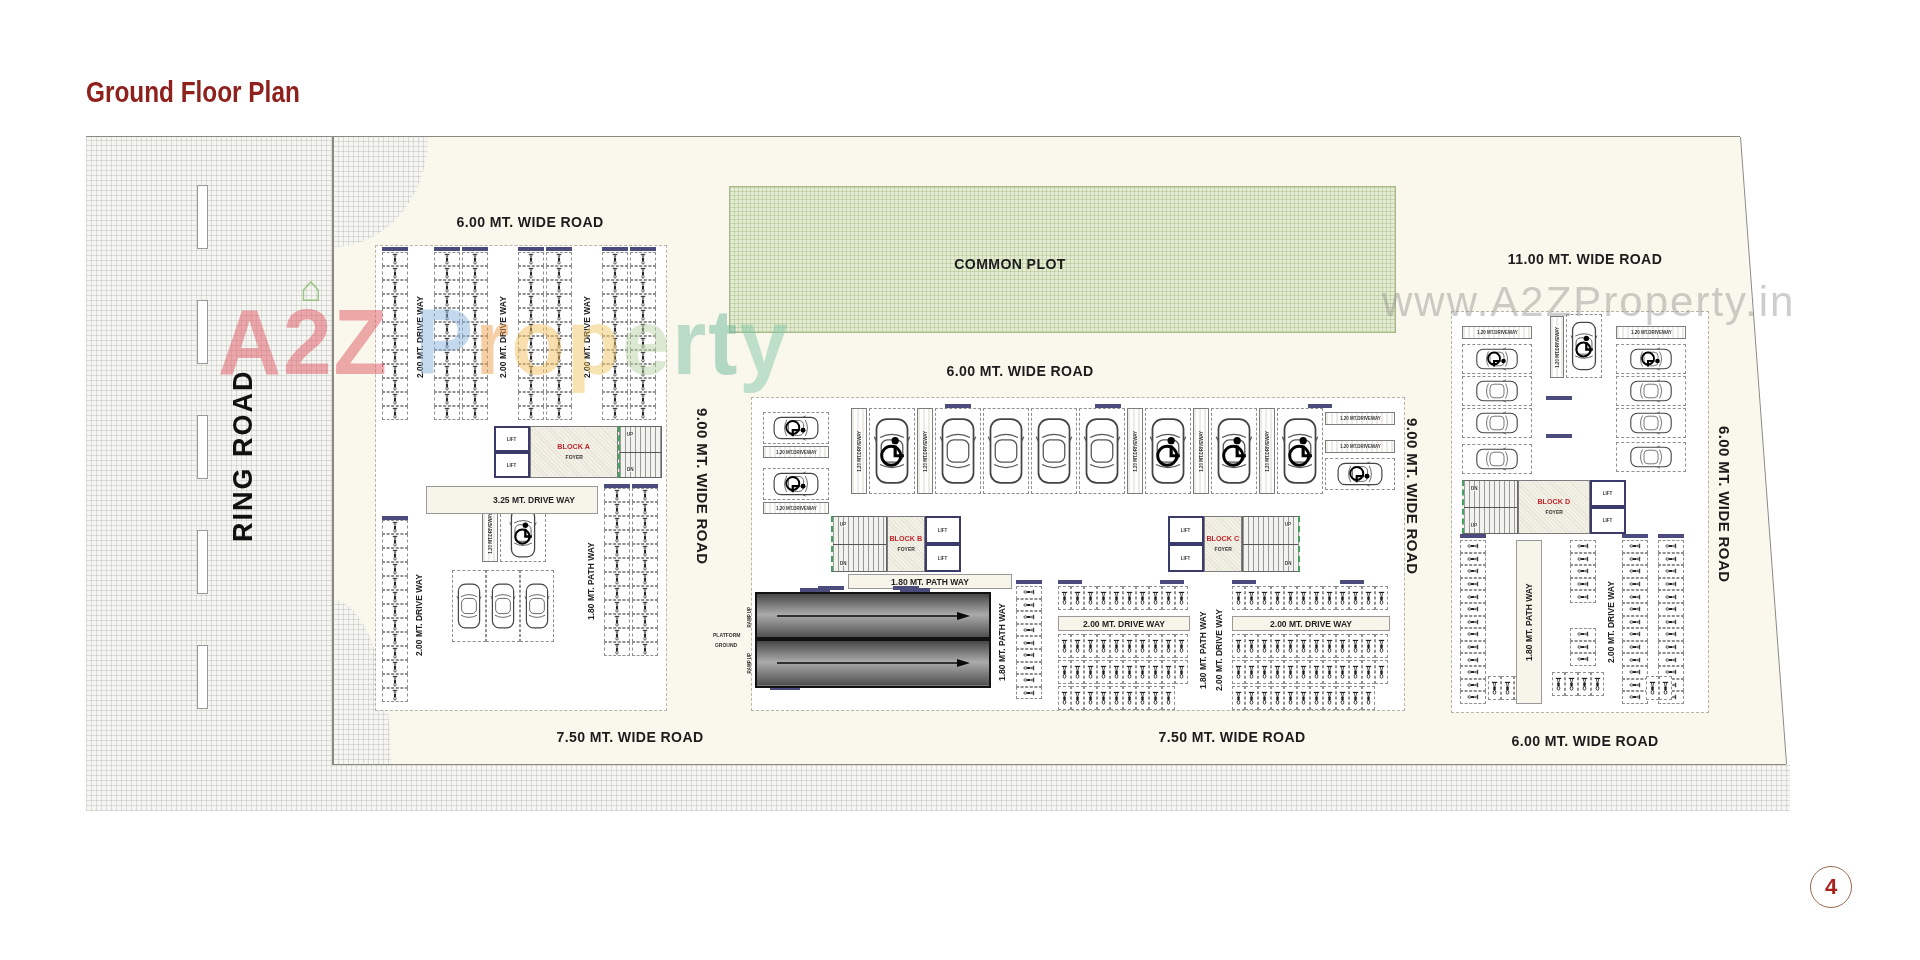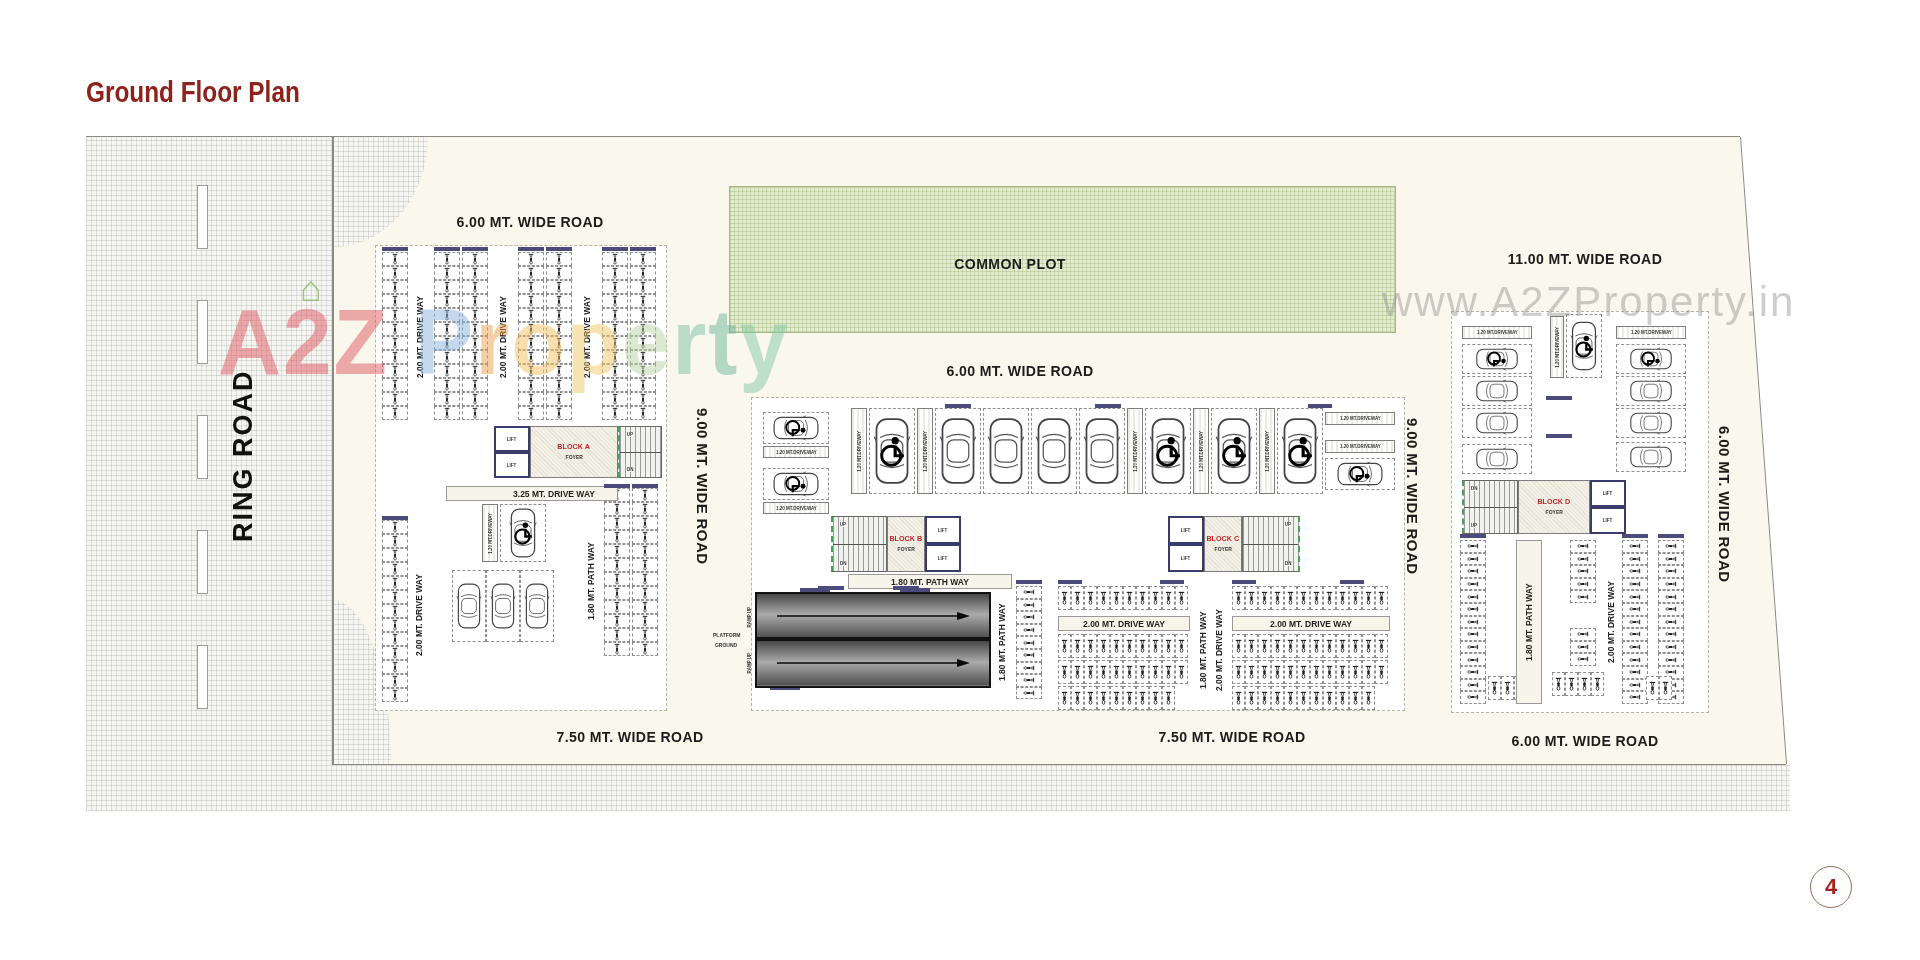--- a/index.html
+++ b/index.html
@@ -2596,21 +2596,21 @@
     <div class="abs lanev" style="left: 413px; top: 258px; width: 14px; height: 158px; background: transparent;">2.00 MT. DRIVE WAY</div>
     <div class="abs lanev" style="left: 496px; top: 258px; width: 14px; height: 158px; background: transparent;">2.00 MT. DRIVE WAY</div>
     <div class="abs lanev" style="left: 580px; top: 258px; width: 14px; height: 158px; background: transparent;">2.00 MT. DRIVE WAY</div>
     <div class="abs lanev" style="left: 412px; top: 540px; width: 14px; height: 150px; background: transparent;">2.00 MT. DRIVE WAY</div>
     <div class="abs lanev" style="left: 584px; top: 506px; width: 14px; height: 150px; background: transparent;">1.80 MT. PATH WAY</div>
     <div class="abs lanev" style="left: 995px; top: 596px; width: 14px; height: 92px; background: transparent;">1.80 MT. PATH WAY</div>
     <div class="abs lanev" style="left: 1196px; top: 598px; width: 14px; height: 104px; background: transparent;">1.80 MT. PATH WAY</div>
     <div class="abs lanev" style="left: 1212px; top: 598px; width: 14px; height: 104px; background: transparent;">2.00 MT. DRIVE WAY</div>
     <div class="abs lanev" style="left: 1604px; top: 552px; width: 14px; height: 140px; background: transparent;">2.00 MT. DRIVE WAY</div>
     <div class="abs lanev band" style="left: 1516px; top: 540px; width: 26px; height: 164px;">1.80 MT. PATH WAY</div>
-    <div class="abs laneh band" style="left: 446px; top: 486px; width: 172px; height: 15px; padding-left: 44px;">3.25 MT. DRIVE WAY</div>
+    <div class="abs laneh band" style="left: 426px; top: 486px; width: 172px; height: 28px; padding-left: 44px;">3.25 MT. DRIVE WAY</div>
     <div class="abs laneh band" style="left: 848px; top: 574px; width: 164px; height: 15px;">1.80 MT. PATH WAY</div>
     <div class="abs laneh band" style="left: 1058px; top: 616px; width: 132px; height: 15px;">2.00 MT. DRIVE WAY</div>
     <div class="abs laneh band" style="left: 1232px; top: 616px; width: 158px; height: 15px;">2.00 MT. DRIVE WAY</div>
     <div class="abs cap" style="left: 382px; top: 247px; width: 26px; height: 4px;"></div>
     <div class="abs cap" style="left: 434px; top: 247px; width: 26px; height: 4px;"></div>
     <div class="abs cap" style="left: 462px; top: 247px; width: 26px; height: 4px;"></div>
     <div class="abs cap" style="left: 518px; top: 247px; width: 26px; height: 4px;"></div>
     <div class="abs cap" style="left: 546px; top: 247px; width: 26px; height: 4px;"></div>
     <div class="abs cap" style="left: 602px; top: 247px; width: 26px; height: 4px;"></div>
     <div class="abs cap" style="left: 630px; top: 247px; width: 26px; height: 4px;"></div>

